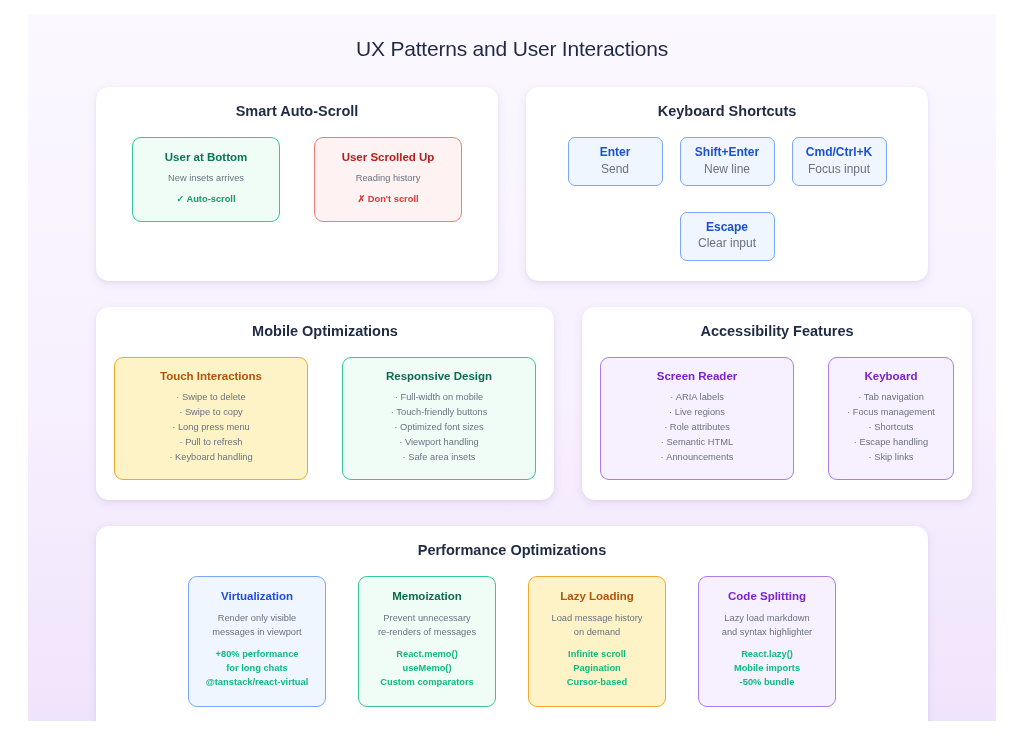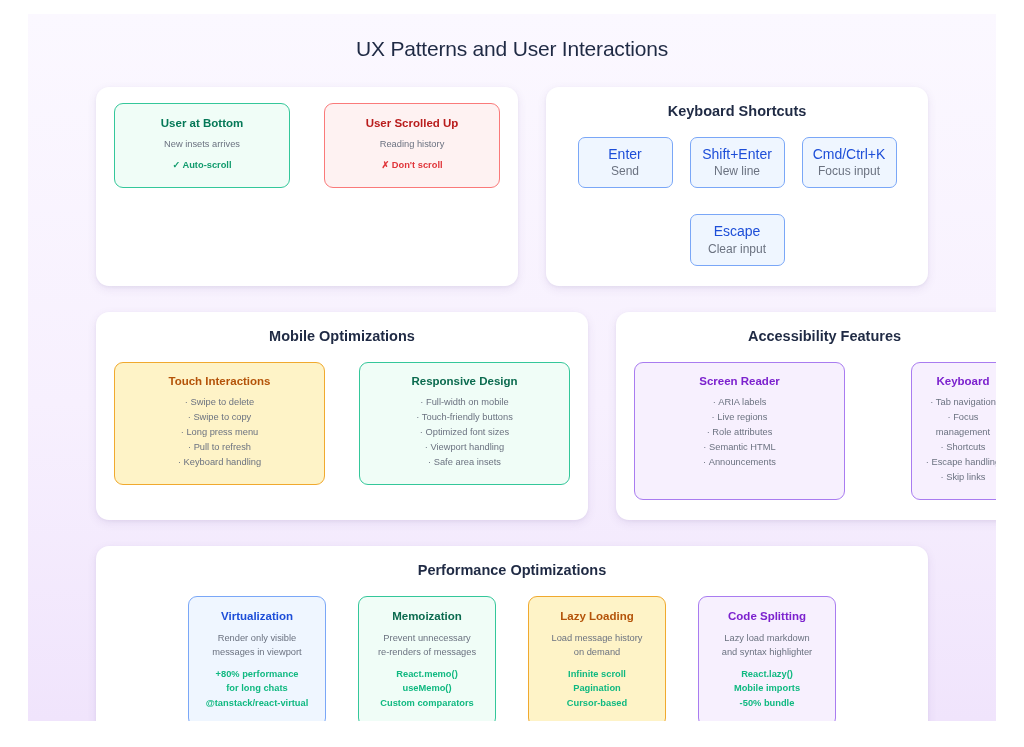--- a/index.html
+++ b/index.html
@@ -116,68 +116,69 @@
 
   .v-purple { border-color: #a97cf0; background: #f7f0fe; }
   .v-purple .box-title { color: #7c22ce; }
   .v-purple .box-accent { color: #10b981; }
 
   .v-emerald { border-color: #34c79a; background: #f0fdf7; }
   .v-emerald .box-title { color: #0b6b4f; }
   .v-emerald .box-accent { color: #10b981; }
 
   
-  .scroll-box { width: 176px; padding-top: 13px; padding-bottom: 14px; }
+  .scroll-box { width: 148px; padding-top: 13px; padding-bottom: 14px; }
 
   
   .keys-wrap {
     display: flex;
     flex-wrap: wrap;
     justify-content: center;
     gap: 13px 17px;
     padding: 0 4px;
   }
   .key {
     width: 95px;
     border: 1.6px solid #7aa7f7;
     background: #eff6ff;
     border-radius: 7px;
     padding: 7px 4px 8px;
     text-align: center;
   }
   .key-name {
-    font-size: 14px;
-    font-weight: normal;
+    font-size: 12px;
+    font-weight: bold;
     color: #1d4ed8;
     line-height: 1.3;
   }
   .key-desc {
     font-size: 12px;
     color: #6b7280;
     line-height: 1.35;
   }
 
   
-  .list-box { width: 211px; padding: 12px 10px 14px; }
-  .list-box-narrow { width: 104px; margin-left: 32px; }
+  .list-box { width: 194px; padding: 12px 10px 14px; }
+  .list-box-narrow { width: 126px; }
 
   
   .perf-box { width: 138px; padding: 13px 10px 16px; }
   .perf-box .box-title { margin-bottom: 9px; font-size: 11.5px; }
 </style>
 </head>
 <body>
 
 <div id="page">
 
   <div class="page-title">UX Patterns and User Interactions</div>
 
   <div class="grid-row">
 
     <section class="panel panel-half">
+      <div class="panel-title">Smart Auto-Scroll</div>
       <div class="box-row">
         <div class="box scroll-box v-green">
           <div class="box-title">User at Bottom</div>
           <div class="box-sub">New insets arrives</div>
           <div class="box-accent">✓ Auto-scroll</div>
         </div>
         <div class="box scroll-box v-red">
           <div class="box-title">User Scrolled Up</div>
           <div class="box-sub">Reading history</div>
           <div class="box-accent">✗ Don't scroll</div>

